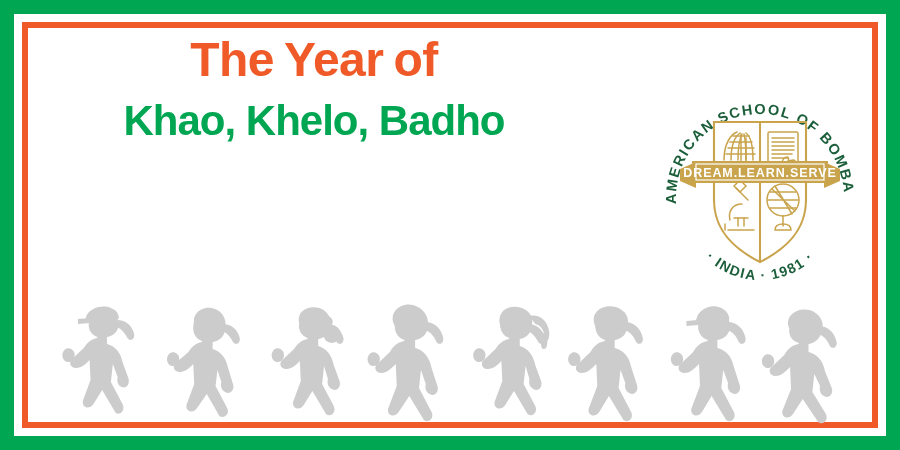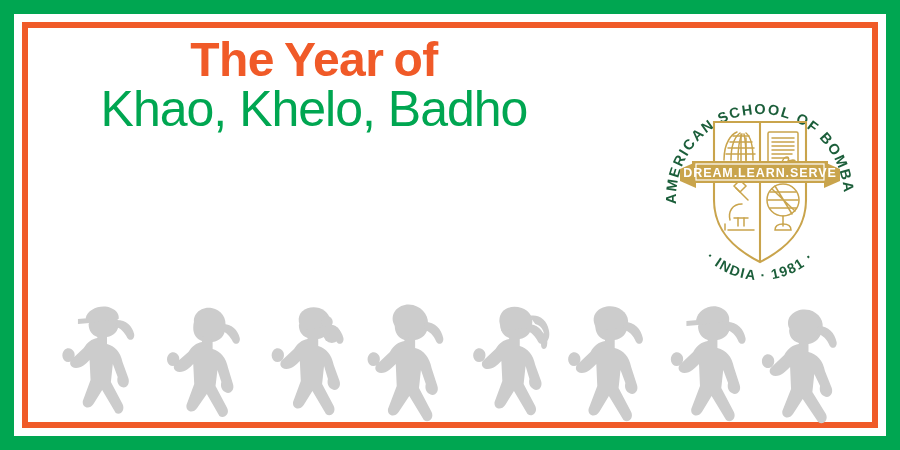--- a/index.html
+++ b/index.html
@@ -23,22 +23,22 @@
   .line-1{
     font-size:48px;font-weight:bold;color:#F05A28;letter-spacing:-0.5px;
     line-height:1.0;white-space:nowrap;
   }
   .line-1 .gap{display:inline-block;width:10px;}
   .line-2{
     font-size:80px;font-weight:bold;color:#F05A28;letter-spacing:-2.5px;
     line-height:1.0;margin-top:4px;white-space:nowrap;
   }
   .line-3{
-    font-size:50px;font-weight:normal;color:#00A651;letter-spacing:-1px;
-    line-height:1.0;white-space:nowrap;
+    font-size:42px;font-weight:bold;color:#00A651;letter-spacing:-1px;
+    line-height:1.0;margin-top:16px;white-space:nowrap;
   }
 
   
   #logo{position:absolute;left:648px;top:58px;width:196px;height:216px;}
   #logo svg{display:block;width:100%;height:100%;}
 
   
   #runners{
     position:absolute;left:0;right:0;bottom:0;height:140px;
   }

